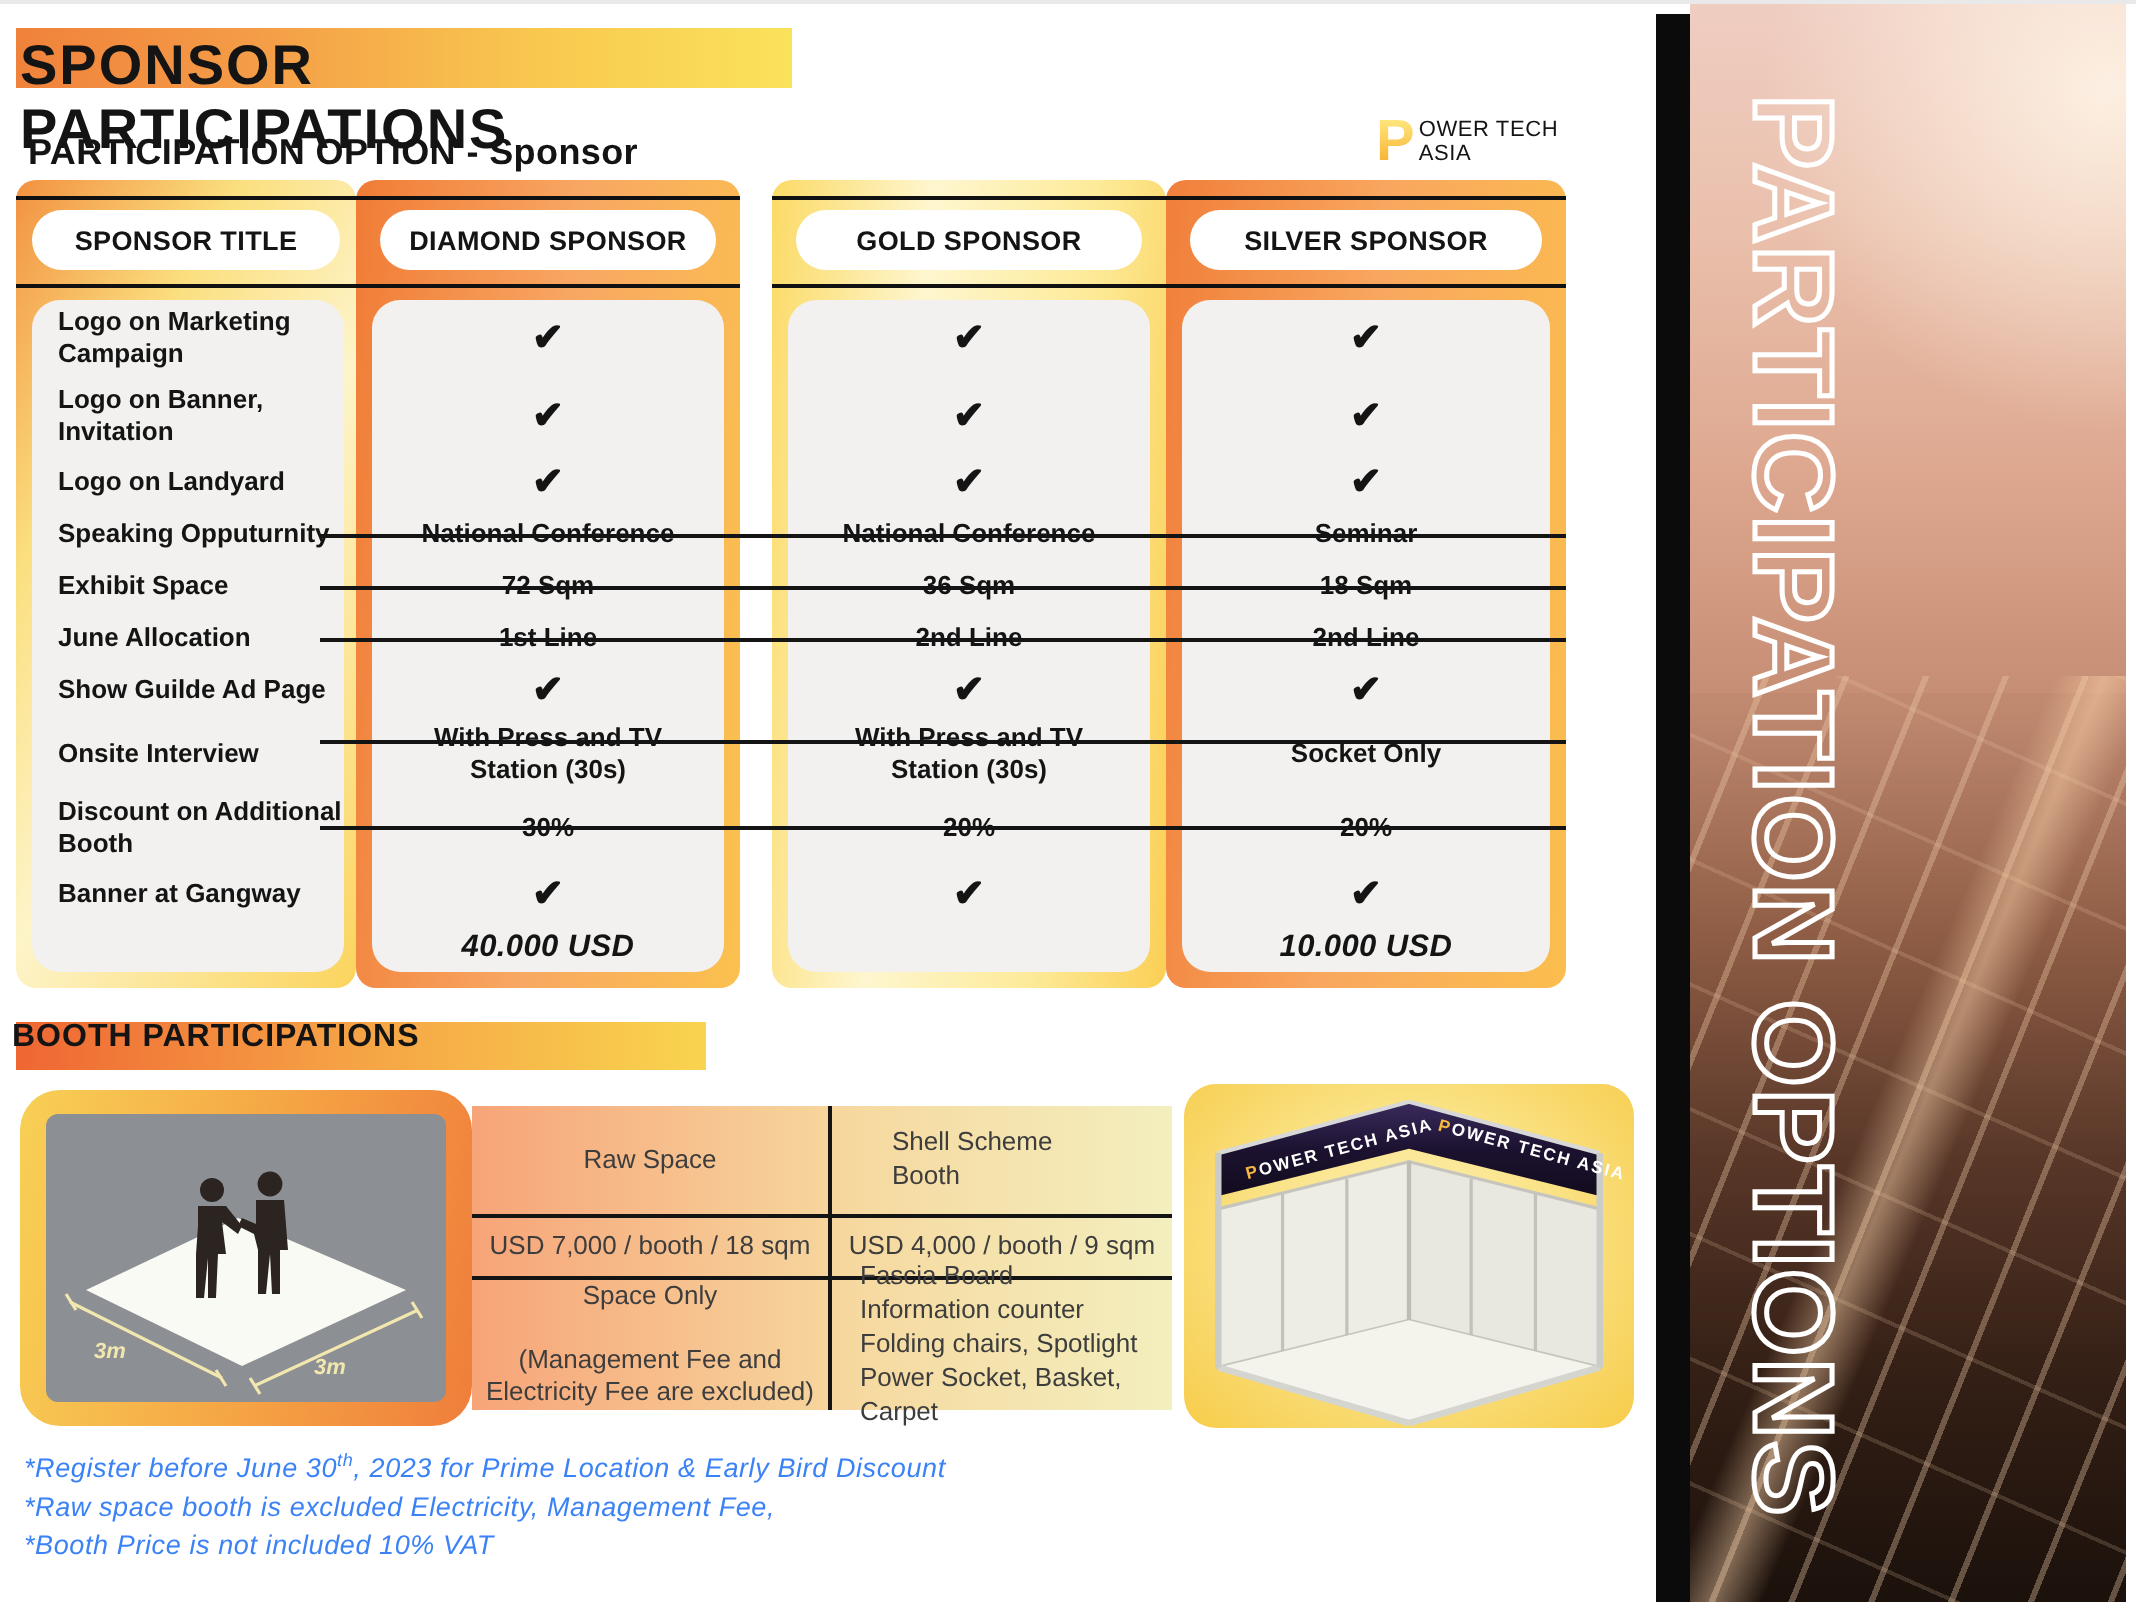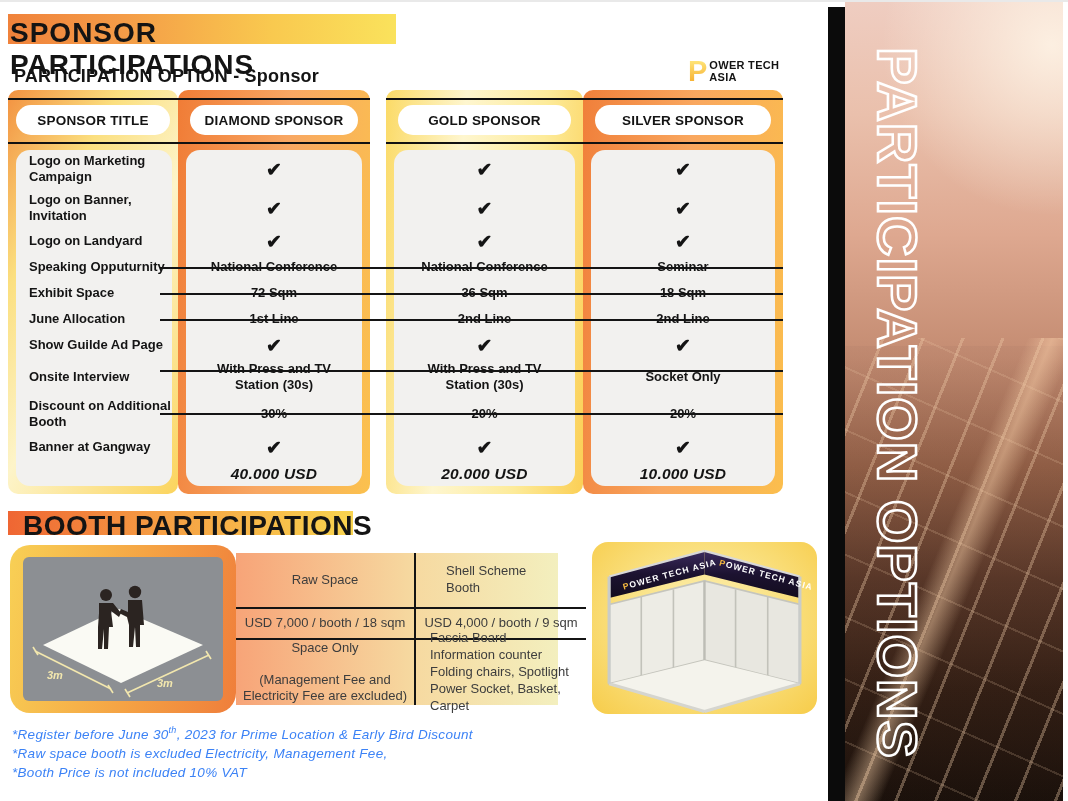--- a/index.html
+++ b/index.html
@@ -10,21 +10,21 @@
   .h1wrap{position:absolute;left:8px;top:10px;width:400px;height:40px;}
   .h1bar{position:absolute;left:0;top:2px;width:388px;height:30px;
          background:linear-gradient(90deg,#F0823B 0%,#F49C47 30%,#F9C94F 68%,#FAE25C 100%);}
   .h1{position:absolute;left:2px;top:5px;font-size:28px;font-weight:bold;letter-spacing:1px;}
   .h2{position:absolute;left:14px;top:64px;font-size:18px;font-weight:bold;letter-spacing:.2px;}
 
   
   .logo{position:absolute;left:688px;top:57px;display:flex;align-items:flex-start;}
   .logo-p{font-size:29px;font-weight:bold;line-height:24px;
           background:linear-gradient(180deg,#FFE87E,#F6AE2E);-webkit-background-clip:text;background-clip:text;color:transparent;}
-  .logo-tx{margin-left:2px;font-size:11px;font-weight:bold;line-height:12px;letter-spacing:.3px;}
+  .logo-tx{margin-left:2px;font-size:11px;font-weight:normal;line-height:12px;letter-spacing:.3px;}
 
   
   .stable{position:absolute;left:8px;top:88px;width:775px;height:404px;}
   .col{position:absolute;top:0;height:404px;border-radius:10px;}
   .col1{left:0;width:170px;background:linear-gradient(120deg,#F29140 0%,#FBDF7F 28%,#FDF4C9 55%,#FBD45D 100%);}
   .col2{left:170px;width:192px;background:linear-gradient(95deg,#F07C36 0%,#F8A763 50%,#FBC14E 100%);}
   .col3{left:378px;width:197px;background:linear-gradient(95deg,#FBDA66 0%,#FEF6CF 35%,#FDEB9A 70%,#FBCF55 100%);}
   .col4{left:575px;width:200px;background:linear-gradient(95deg,#F07F3A 0%,#F9A75F 48%,#FBBE4D 100%);}
   .hline{position:absolute;left:0;right:0;height:2px;background:#111;}
   .hline.t{top:8px}.hline.b{top:52px}
@@ -39,27 +39,27 @@
   .check{font-size:19px;font-weight:bold;}
   .vtext{position:relative;z-index:2;background:#F2F1EF;padding:0 7px;font-size:13px;font-weight:600;line-height:1.25;}
   .vtext.wrap{max-width:152px;}
   .price{font-size:15.5px;font-weight:bold;font-style:italic;letter-spacing:.2px;}
   .tline{position:absolute;left:152px;right:0;height:2px;background:#141414;z-index:1;}
 
   
   .b-h1wrap{position:absolute;left:0px;top:504px;width:380px;height:34px;}
   .b-bar{position:absolute;left:8px;top:5px;width:345px;height:24px;
          background:linear-gradient(90deg,#EF6633 0%,#F59F44 45%,#F9D44F 100%);}
-  .b-h1{position:absolute;left:23px;top:4px;font-size:28px;font-weight:bold;letter-spacing:.5px;}
+  .b-h1{position:absolute;left:6px;top:4px;font-size:16px;font-weight:bold;letter-spacing:.5px;}
 
   .bleft{position:absolute;left:10px;top:543px;width:226px;height:168px;border-radius:20px;
          background:linear-gradient(100deg,#F8D055 0%,#F5A344 55%,#EF7E3B 100%);}
   .bleft-in{position:absolute;left:13px;top:12px;right:13px;bottom:12px;border-radius:6px;background:#8C8F93;overflow:hidden;}
 
-  .btable{position:absolute;left:236px;top:551px;width:322px;height:152px;
+  .btable{position:absolute;left:236px;top:551px;width:350px;height:152px;
           background:linear-gradient(90deg,#F7A478 0%,#F6D9A0 55%,#F3EFBE 100%);
           display:grid;grid-template-columns:180px 170px;grid-template-rows:56px 31px 65px;
           font-size:13px;color:#3d3d3d;}
   .bcell{display:flex;align-items:center;justify-content:center;text-align:center;line-height:1.3;}
   .bcell.left{justify-content:flex-start;text-align:left;padding-left:14px;}
   .bdr{border-right:2px solid #141414;}
   .bdb{border-bottom:2px solid #141414;}
   .blist{line-height:1.3;}
   .space-note{margin-top:8px;}
 
@@ -173,23 +173,20 @@
             <span class="vtext">2nd Line</span>
           </div>
         <div class="vrow h26 check">✔</div>
         <div class="vrow h38">
             <span class="vtext wrap">With Press and TV Station (30s)</span>
           </div>
         <div class="vrow h36">
             <span class="vtext">20%</span>
           </div>
         <div class="vrow h30 check">✔</div>
-        <div class="vrow h24">
-            <span class="price">20.000 USD</span>
-          </div>
       </div>
     </div>
 
     <div class="col col4">
       <div class="hline t"></div>
       <div class="pill">SILVER SPONSOR</div>
       <div class="hline b"></div>
       <div class="card">
         <div class="vrow h38 check">✔</div>
         <div class="vrow h40 check">✔</div>

